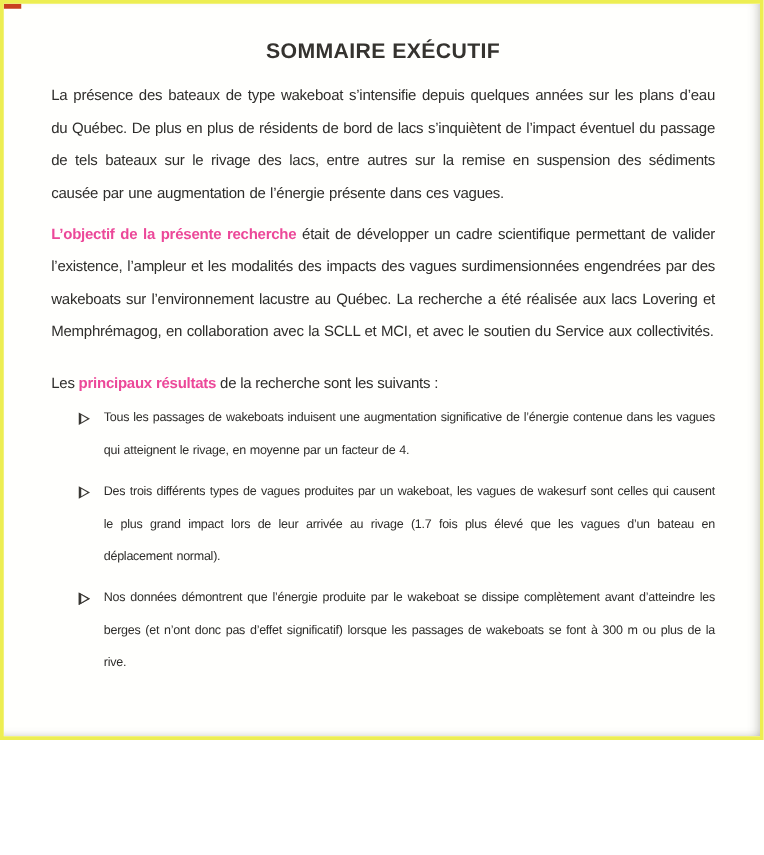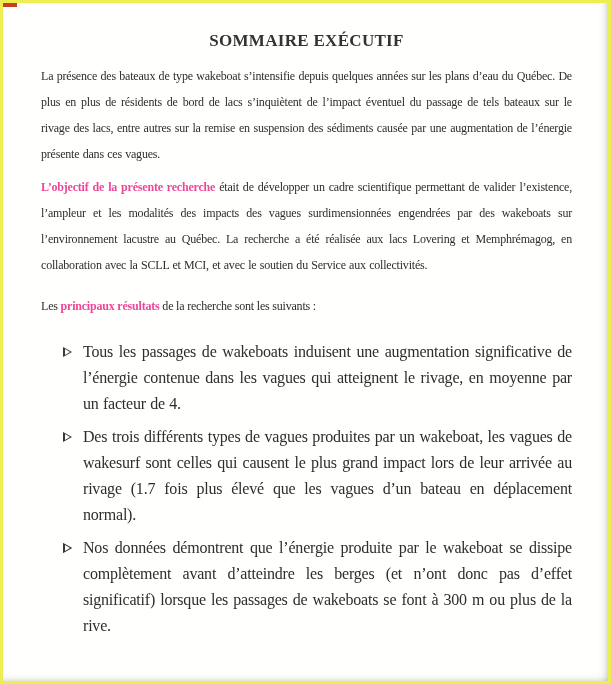--- a/index.html
+++ b/index.html
@@ -3,26 +3,26 @@
 <meta charset="utf-8">
 <style>
   html, body {
     margin: 0;
     padding: 0;
     background: #ffffff;
   }
   .scan-page {
     position: relative;
     width: 611px;
-    height: 684px;
+    height: 592px;
     box-sizing: border-box;
     background: #fffffd;
     border: 3px solid #edee52;
     overflow: hidden;
-    font-family: Liberation Serif, serif;
+    font-family: Liberation Sans, sans-serif;
     color: #2e2d2b;
     box-shadow: inset -7px 0 9px -7px rgba(90,90,80,0.45),
                 inset 0 -6px 8px -7px rgba(90,90,80,0.35);
   }
   .corner-mark {
     position: absolute;
     top: 0;
     left: 0;
     width: 14px;
     height: 4px;
@@ -44,32 +44,32 @@
     letter-spacing: -0.2px;
     word-spacing: 0.5px;
     line-height: 26px;
     text-align: justify;
     margin: 0 0 7px 0;
   }
   p.results-intro {
     font-size: 12px;
     letter-spacing: -0.2px;
     line-height: 26px;
-    margin: 15px 0 20px 0;
+    margin: 15px 0 3px 0;
   }
   strong { font-weight: bold; color: #ec4899; }
   ul.results-list {
     list-style: none;
     margin: 0 0 0 22px;
     padding: 0;
   }
   ul.results-list li {
     position: relative;
     padding-left: 20px;
-    font-size: 16px;
+    font-size: 10px;
     letter-spacing: -0.2px;
     word-spacing: 0.5px;
     line-height: 26px;
     text-align: justify;
     margin-bottom: 7px;
   }
   .bullet-arrow {
     position: absolute;
     left: 0;
     top: 8px;

